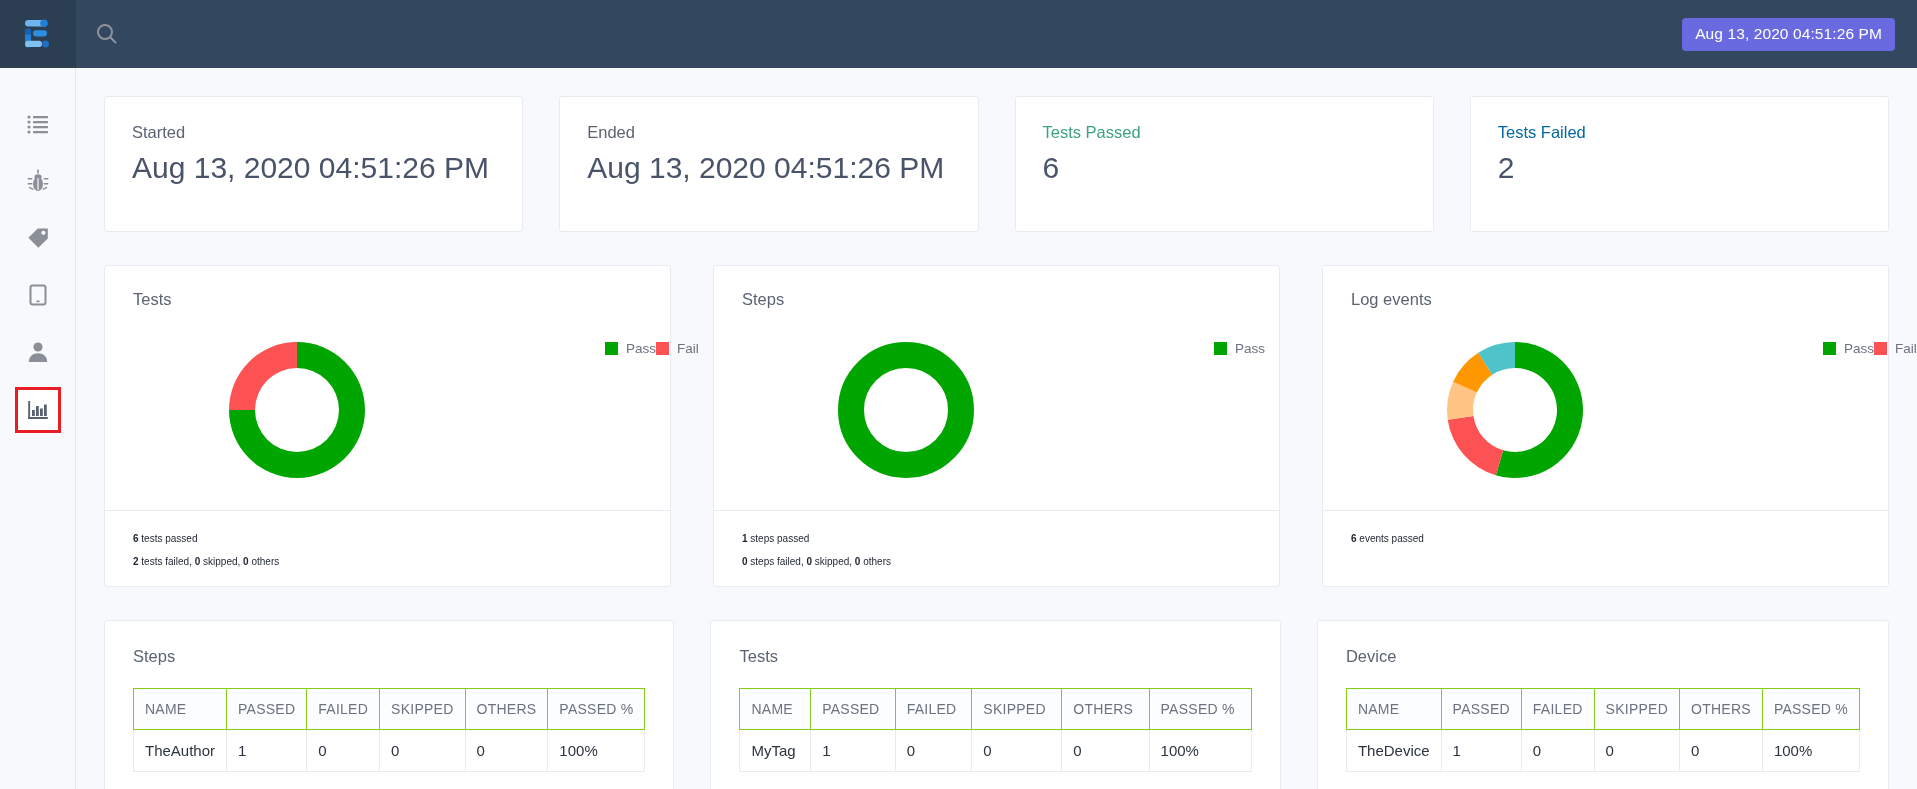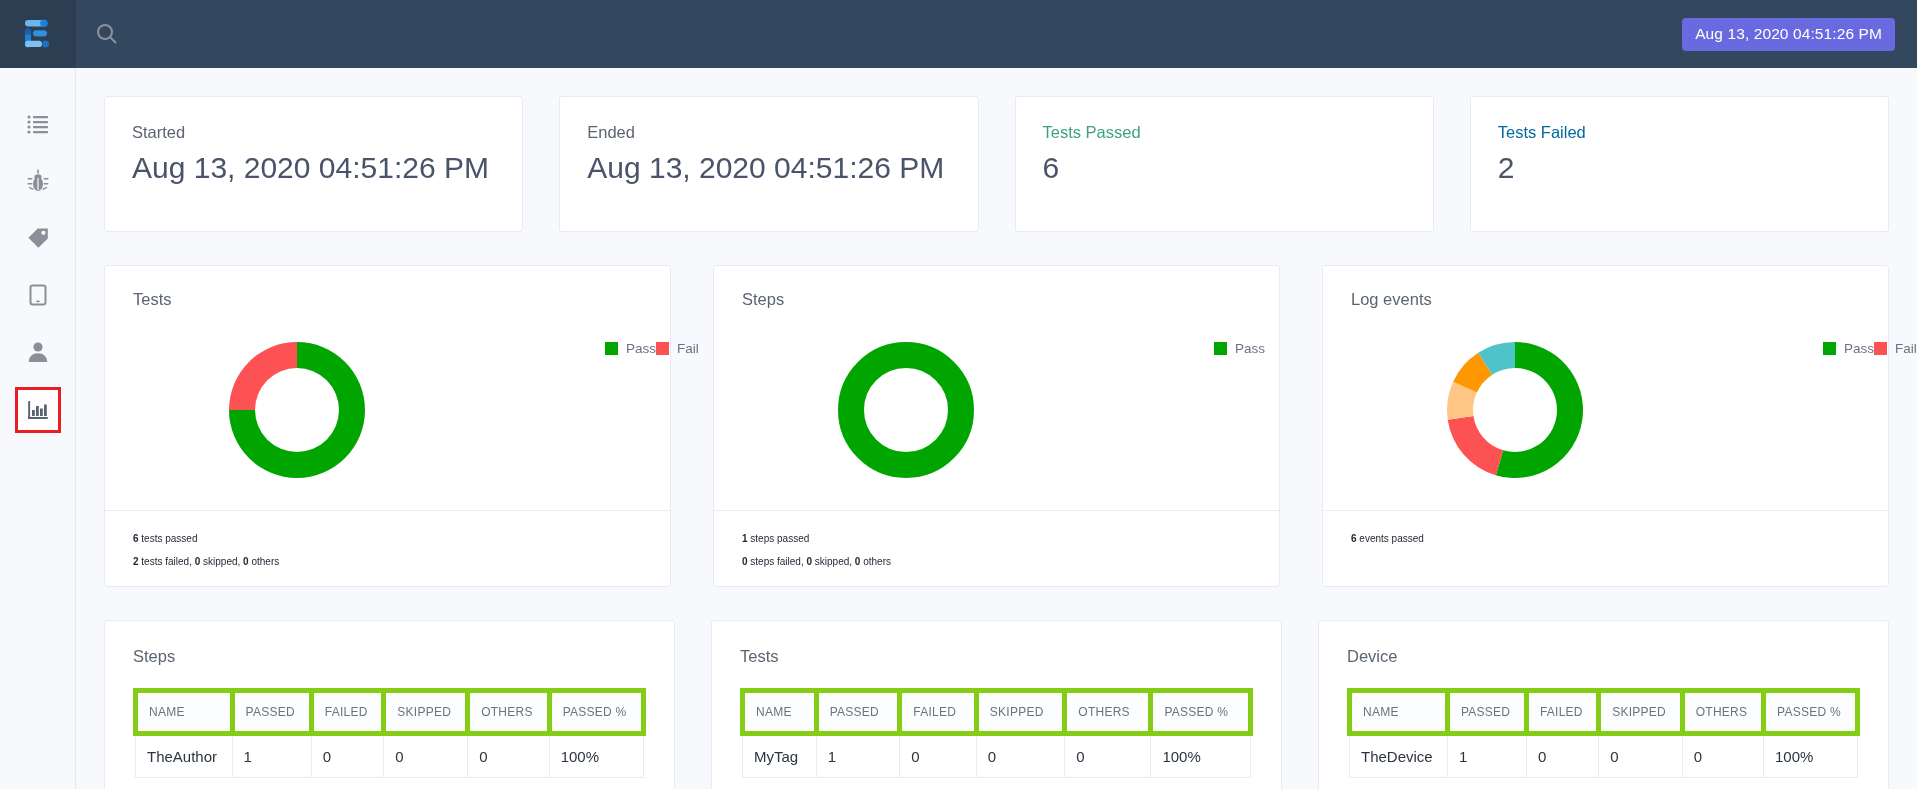--- a/index.html
+++ b/index.html
@@ -171,26 +171,26 @@
     font-size: 16.5px;
     color: #5b6472;
     margin-bottom: 22px;
   }
   table.stats {
     border-collapse: collapse;
     width: 100%;
     max-width: 520px;
   }
   table.stats th {
-    font-size: 12px;
+    font-size: 14px;
     font-weight: 400;
     color: #6b7280;
     text-align: left;
     padding: 12px 11px;
-    border: 5px solid #84cc16;
+    border: 1px solid #84cc16;
     background: #fcfdfe;
     letter-spacing: 0.25px;
     white-space: nowrap;
   }
   table.stats td {
     font-size: 15px;
     color: #2c3440;
     text-align: left;
     padding: 12px 11px;
     border: 1px solid #e7ecf3;

